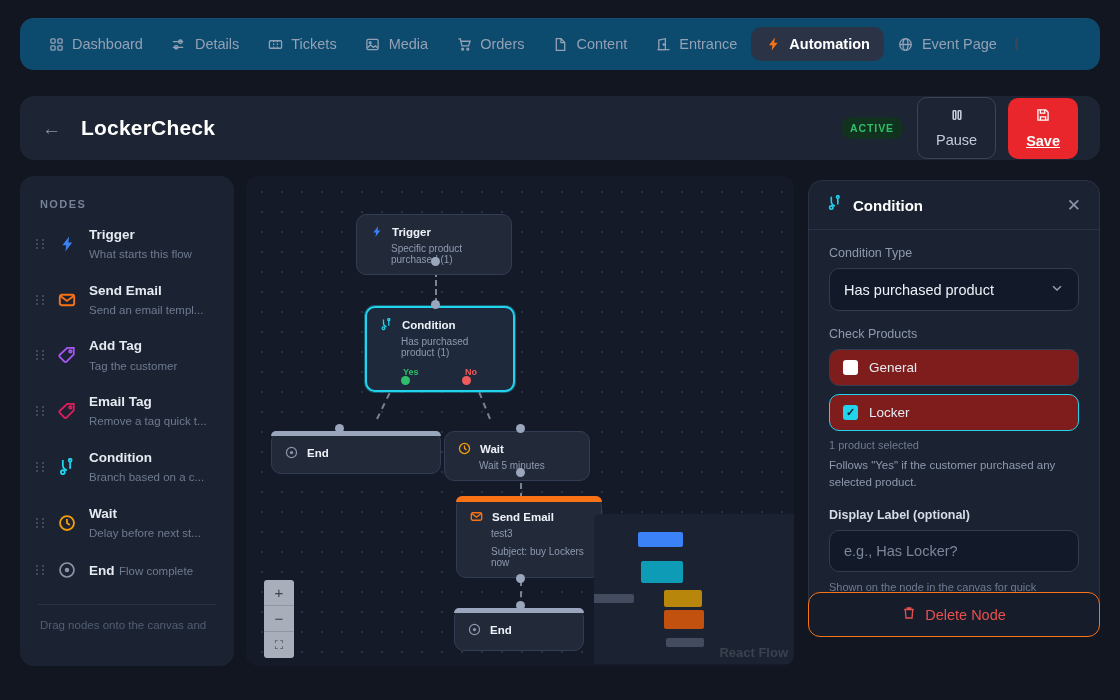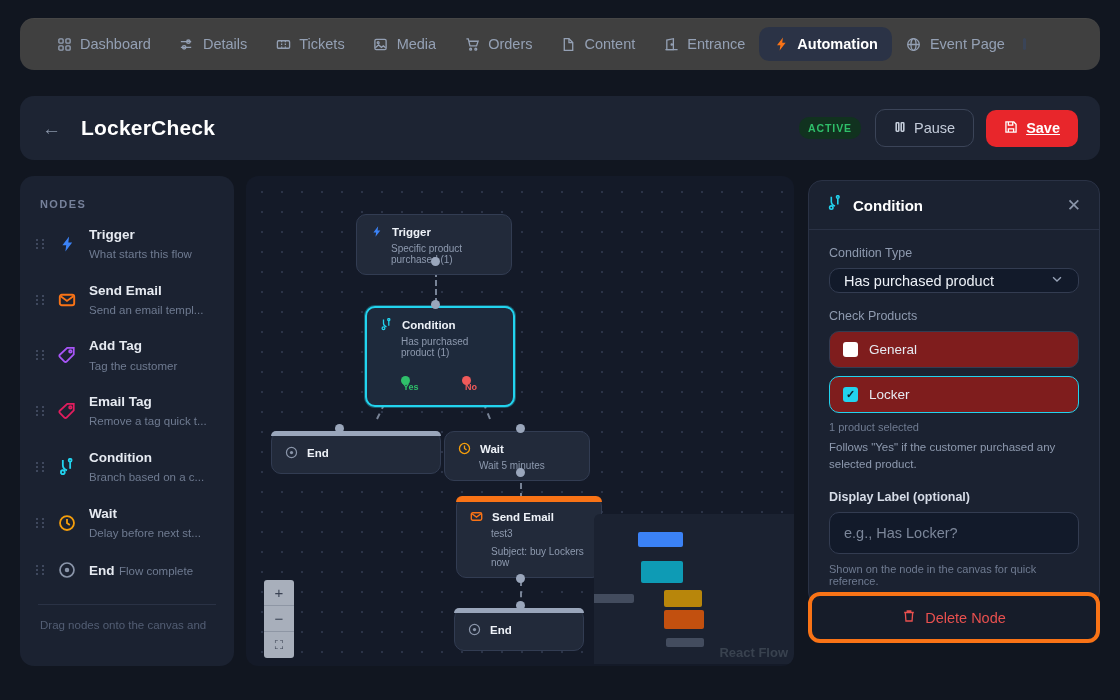--- a/index.html
+++ b/index.html
@@ -7,24 +7,24 @@
     width: 1120px; height: 700px;
     background: #111620;
     font-family: "Liberation Sans", sans-serif;
     overflow: hidden;
   }
 
   
   .topnav {
     position: absolute; left: 20px; top: 18px;
     width: 1080px; height: 52px;
-    background: #404040;
+    background: #0c4a6e;
     border-radius: 14px;
     display: flex; align-items: center;
-    padding: 0 22px;
+    padding: 0 14px;
     overflow: hidden;
     box-shadow: 0 1px 0 rgba(255,255,255,0.03) inset;
   }
   .navitem {
     display: flex; align-items: center; gap: 8px;
     padding: 9px 14px; border-radius: 10px;
     color: #94a0b4; font-size: 14.5px; white-space: nowrap;
     flex: 0 0 auto;
   }
   .navitem.active { background: #2b3346; color: #ffffff; font-weight: bold; }
@@ -42,21 +42,21 @@
   }
   .back-arrow { color: #8a95a9; font-size: 19px; cursor: pointer; margin-right: 20px; line-height: 1; }
   .flow-title { color: #ffffff; font-size: 21px; font-weight: bold; letter-spacing: .2px; }
   .hspacer { flex: 1; }
   .badge-active {
     background: #11321f; color: #2fbf6a; font-size: 10.5px; font-weight: bold;
     letter-spacing: .9px; padding: 5px 9px; border-radius: 10px; margin-right: 14px;
   }
   .btn {
     display: flex; align-items: center; gap: 8px;
-    font-size: 14.5px; border-radius: 10px; padding: 10px 18px; cursor: pointer;
+    font-size: 14.5px; border-radius: 10px; padding: 10px 18px; cursor: pointer; flex-direction: column;
   }
   .btn-pause { border: 1px solid #3b4458; color: #c3cbd9; background: transparent; }
   .btn-save { background: #e8262b; color: #fff; font-weight: bold; margin-left: 12px; text-decoration: underline; }
 
   
   .sidebar {
     position: absolute; left: 20px; top: 176px;
     width: 214px; height: 490px;
     background: #1b2231; border-radius: 14px;
     overflow: hidden; padding: 22px 0 0 0;
@@ -85,21 +85,21 @@
     position: absolute; background: #222a3a;
     border: 1px solid #323c52; border-radius: 10px;
     padding: 9px 12px;
   }
   .node.sel { border: 2px solid #22d3ee; box-shadow: 0 0 0 1px rgba(34,211,238,.35); background: #1e2a3c; }
   .node .nrow { display: flex; align-items: center; gap: 8px; }
   .node .ntitle { color: #eef2f8; font-size: 11.5px; font-weight: bold; }
   .node .nsub { color: #8e9aaf; font-size: 10px; margin-top: 4px; margin-left: 22px; }
   .node .nico { width: 15px; height: 15px; display: flex; align-items: center; justify-content: center; }
   .node .dragbar { position: absolute; left: -1px; right: -1px; top: -1px; height: 5px; border-radius: 6px 6px 0 0; }
-  .branch { display: flex; justify-content: space-between; padding: 0 24px; margin-top: 24px; align-items: flex-end; }
+  .branch { display: flex; justify-content: space-between; padding: 0 24px; margin-top: 9px; align-items: flex-end; }
   .branch span { font-size: 9px; font-weight: bold; }
   .yes { color: #2fbf6a; } .no { color: #f05a5a; }
   .handle { position: absolute; width: 9px; height: 9px; border-radius: 50%; background: #9aa6bb; }
   .handle.g { background: #2fbf6a; } .handle.r { background: #f05a5a; }
   .edge { position: absolute; border-left: 2px dashed #9aa6bb; opacity: .75; }
 
   .ctrls { position: absolute; left: 18px; bottom: 8px; width: 30px; background: #a8afbb; border-radius: 3px; overflow: hidden; }
   .ctrls div { height: 26px; display: flex; align-items: center; justify-content: center; color: #3a4253; font-size: 15px; border-bottom: 1px solid #8e96a4; cursor: pointer; }
   .ctrls div:last-child { border-bottom: none; }
 
@@ -114,21 +114,21 @@
     background: #1b2231; border: 1px solid #2a3245;
   }
   .ph { display: flex; align-items: center; gap: 10px; padding: 14px 18px; border-bottom: 1px solid #2a3245; }
   .ph-t { color: #fff; font-size: 15px; font-weight: bold; flex: 1; }
   .ph-x { color: #8a95a9; font-size: 17px; cursor: pointer; line-height: 1; }
   .pb { padding: 16px 20px 18px; }
   .lbl { color: #8e9aaf; font-size: 12.5px; margin-bottom: 8px; }
   .lbl.w { color: #d6dce7; font-weight: bold; }
   .select {
     background: #121a2a; border: 1px solid #333c51; border-radius: 10px;
-    padding: 3px 14px; color: #eef2f8; font-size: 14.5px;
+    padding: 12px 14px; color: #eef2f8; font-size: 14.5px;
     display: flex; align-items: center; justify-content: space-between; cursor: pointer;
   }
   .chk-row {
     background: #7f1d1d; border: 1px solid #333c51; border-radius: 10px;
     padding: 10px 13px; margin-bottom: 8px; display: flex; align-items: center; gap: 11px; cursor: pointer;
   }
   .chk-row.on { border-color: #22d3ee; }
   .box { width: 15px; height: 15px; border-radius: 3px; background: #ffffff; flex: 0 0 auto; }
   .box.on { background: #22d3ee; display: flex; align-items: center; justify-content: center; }
   .box.on::after { content: "✓"; color: #0d2430; font-size: 11px; font-weight: bold; line-height: 1; }
@@ -137,21 +137,21 @@
   .hint2 { color: #8e9aaf; font-size: 11.5px; line-height: 1.5; margin-top: 6px; }
   .inp {
     background: #121a2a; border: 1px solid #333c51; border-radius: 10px;
     padding: 12px 14px; color: #eef2f8; font-size: 14.5px; width: 100%;
     font-family: "Liberation Sans", sans-serif;
   }
   .inp::placeholder { color: #75melt; }
   .inp::placeholder { color: #7b8699; }
   .btn-del {
     position: absolute; left: 808px; top: 592px; width: 292px;
-    border: 4px solid #f97316; border-radius: 12px; background: #161c29;
+    border: 1px solid #f97316; border-radius: 12px; background: #161c29;
     color: #e8504f; font-size: 14.5px; padding: 13px 0;
     display: flex; align-items: center; justify-content: center; gap: 9px; cursor: pointer;
   }
 </style>
 </head>
 <body>
 
 <div class="topnav">
   <div class="navitem">
     <span class="ic">

